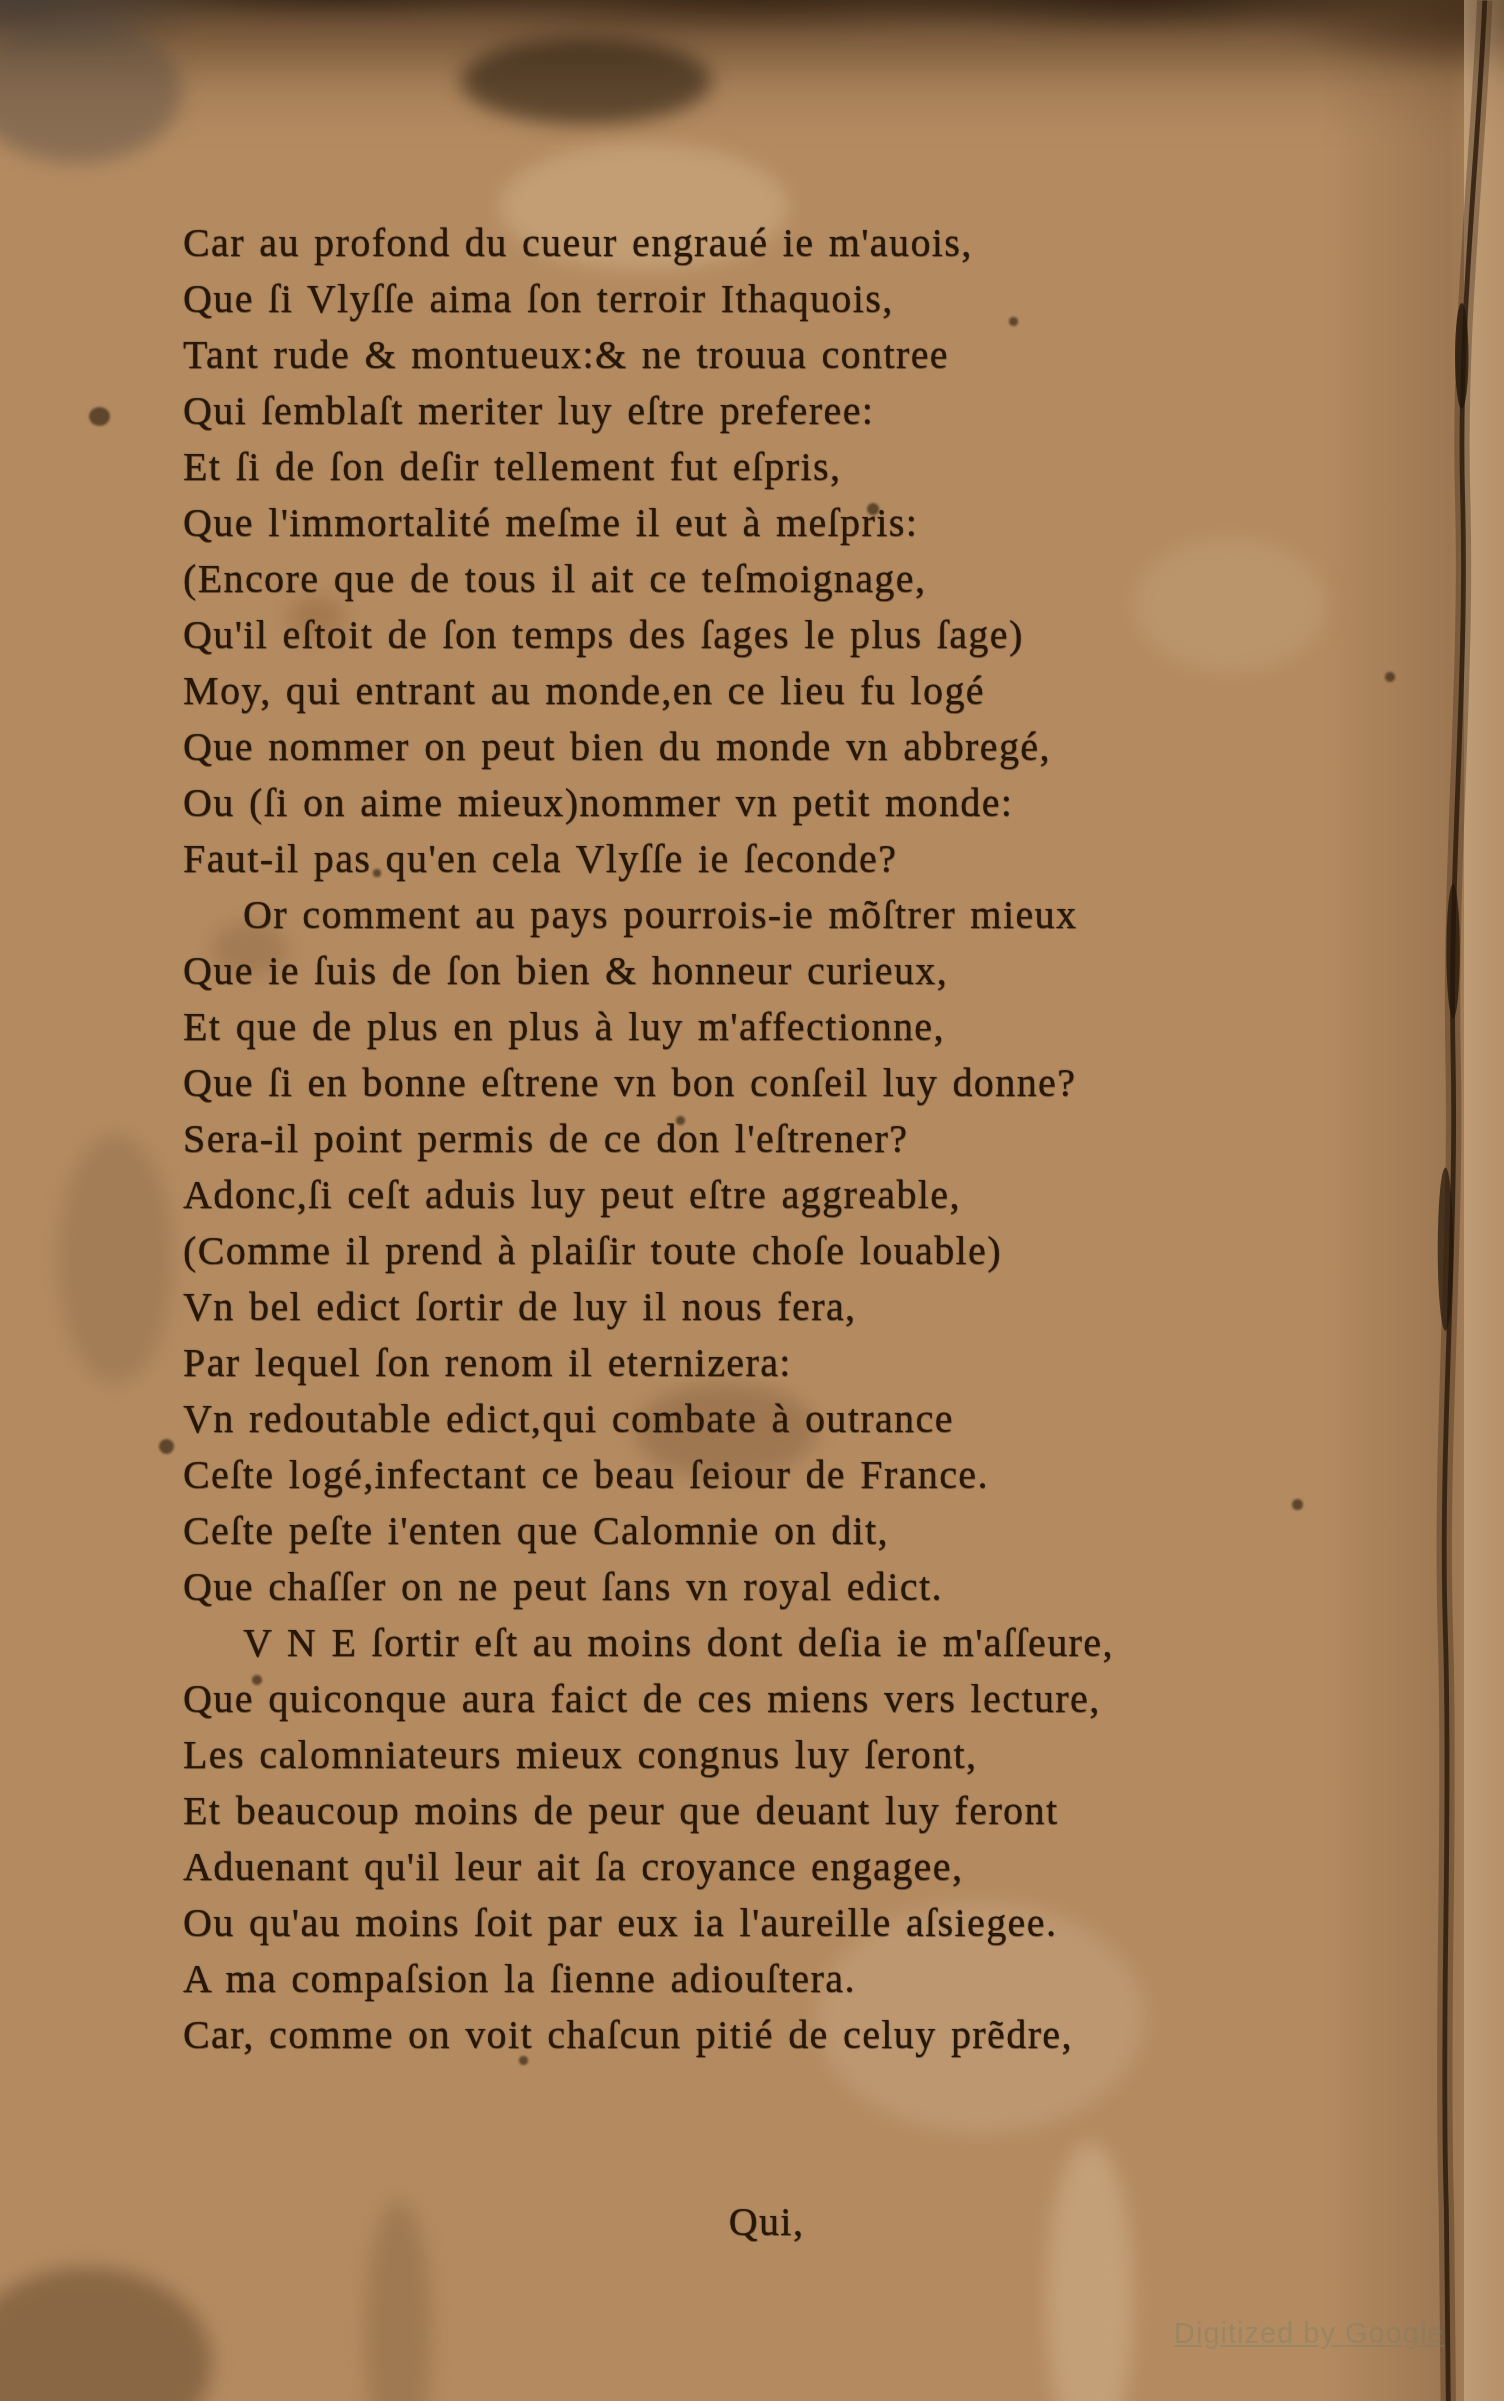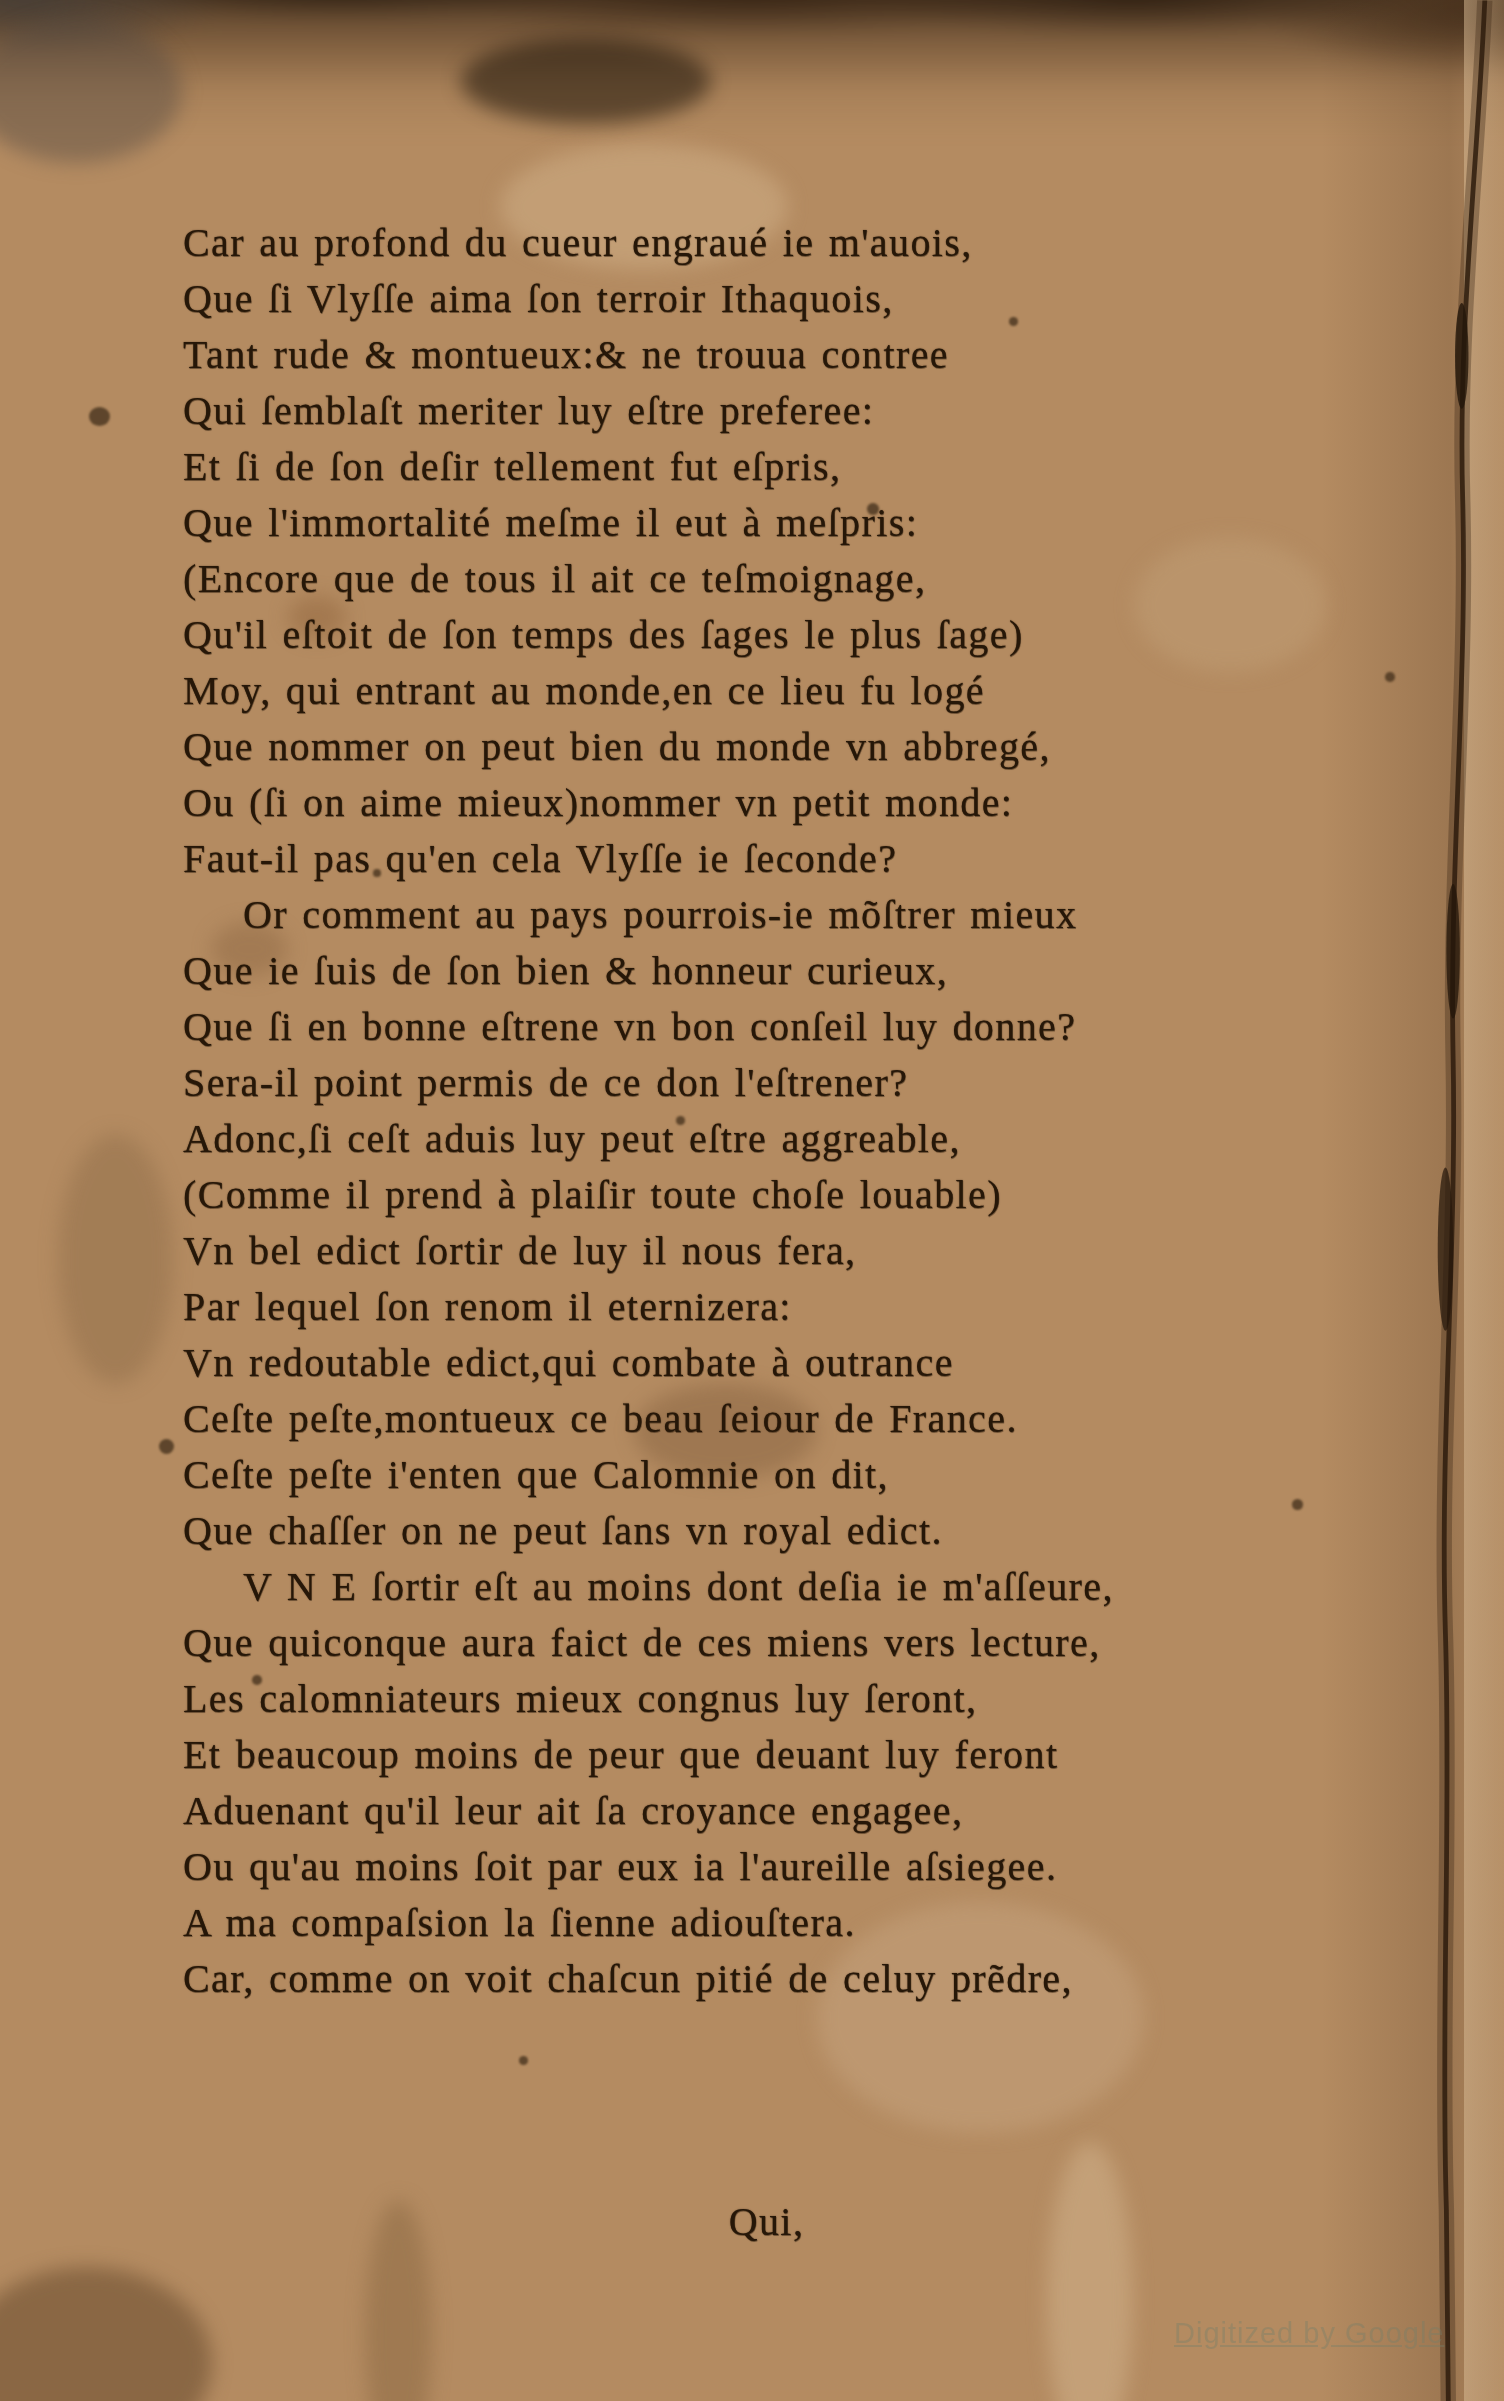--- a/index.html
+++ b/index.html
@@ -131,28 +131,29 @@
       <div class="line">Et ſi de ſon deſir tellement fut eſpris,</div>
       <div class="line">Que l'immortalité meſme il eut à meſpris:</div>
       <div class="line">(Encore que de tous il ait ce teſmoignage,</div>
       <div class="line">Qu'il eſtoit de ſon temps des ſages le plus ſage)</div>
       <div class="line">Moy, qui entrant au monde,en ce lieu fu logé</div>
       <div class="line">Que nommer on peut bien du monde vn abbregé,</div>
       <div class="line">Ou (ſi on aime mieux)nommer vn petit monde:</div>
       <div class="line">Faut-il pas qu'en cela Vlyſſe ie ſeconde?</div>
       <div class="line indent">Or comment au pays pourrois-ie mõſtrer mieux</div>
       <div class="line">Que ie ſuis de ſon bien &amp; honneur curieux,</div>
+      <div class="line">Et que de plus en plus à luy m'affectionne,</div>
       <div class="line">Que ſi en bonne eſtrene vn bon conſeil luy donne?</div>
       <div class="line">Sera-il point permis de ce don l'eſtrener?</div>
       <div class="line">Adonc,ſi ceſt aduis luy peut eſtre aggreable,</div>
       <div class="line">(Comme il prend à plaiſir toute choſe louable)</div>
       <div class="line">Vn bel edict ſortir de luy il nous fera,</div>
       <div class="line">Par lequel ſon renom il eternizera:</div>
       <div class="line">Vn redoutable edict,qui combate à outrance</div>
-      <div class="line">Ceſte peſte,montueux ce beau ſeiour de France.</div>
+      <div class="line">Ceſte logé,infectant ce beau ſeiour de France.</div>
       <div class="line">Ceſte peſte i'enten que Calomnie on dit,</div>
       <div class="line">Que chaſſer on ne peut ſans vn royal edict.</div>
       <div class="line indent">V N E ſortir eſt au moins dont deſia ie m'aſſeure,</div>
       <div class="line">Que quiconque aura faict de ces miens vers lecture,</div>
       <div class="line">Les calomniateurs mieux congnus luy ſeront,</div>
       <div class="line">Et beaucoup moins de peur que deuant luy feront</div>
       <div class="line">Aduenant qu'il leur ait ſa croyance engagee,</div>
       <div class="line">Ou qu'au moins ſoit par eux ia l'aureille aſsiegee.</div>
       <div class="line">A ma compaſsion la ſienne adiouſtera.</div>
       <div class="line">Car, comme on voit chaſcun pitié de celuy prẽdre,</div>

